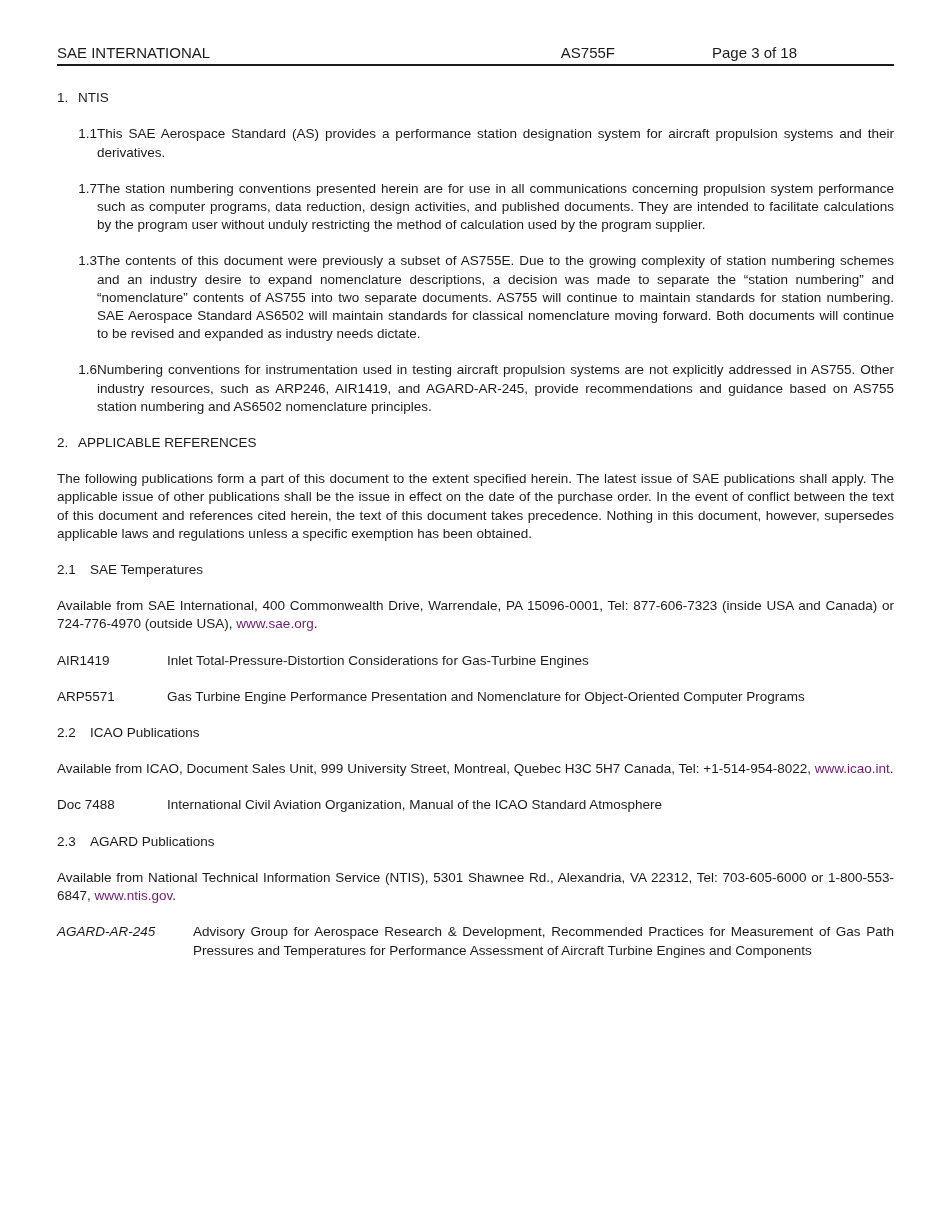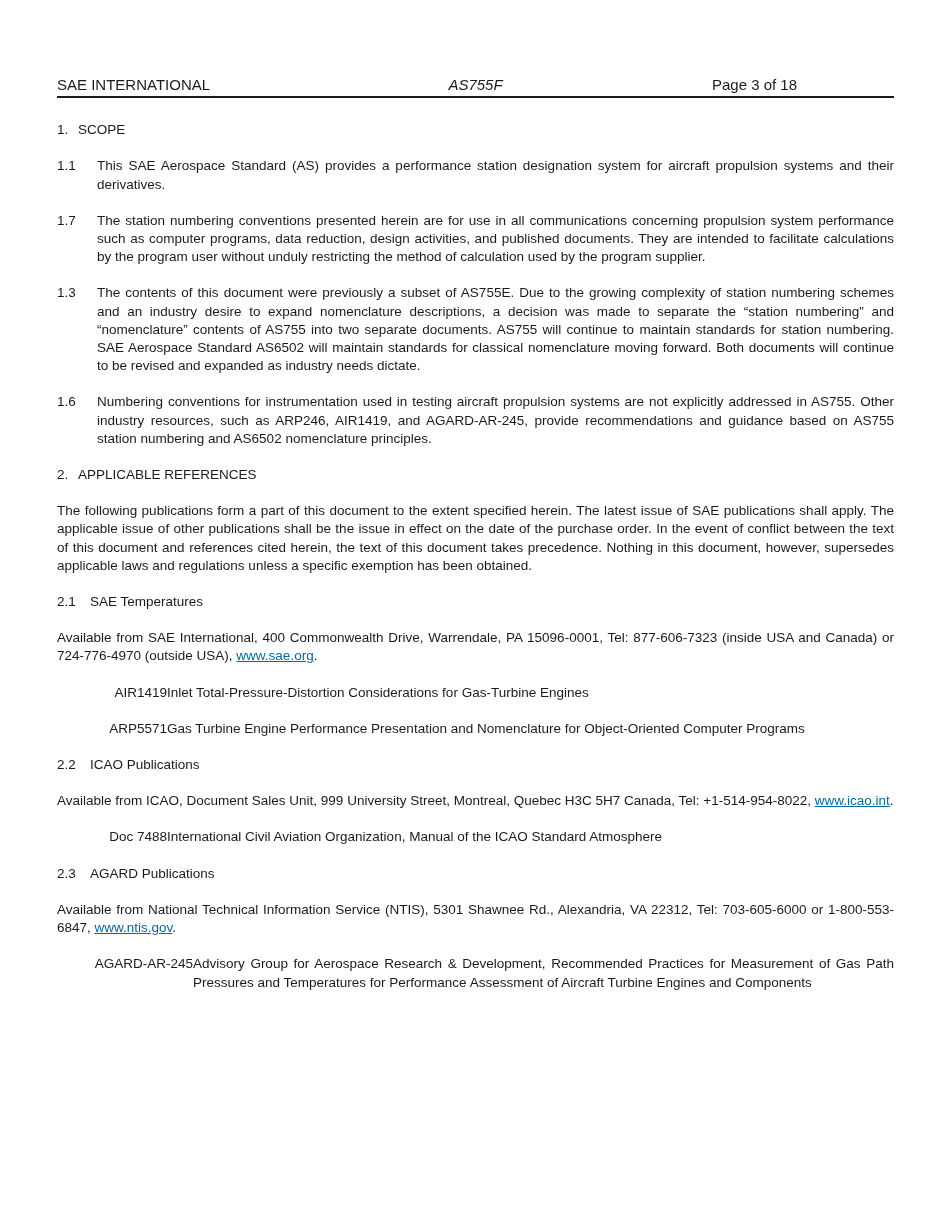--- a/index.html
+++ b/index.html
@@ -5,69 +5,68 @@
   html, body { margin: 0; padding: 0; }
   body {
     width: 950px; height: 1230px;
     background: #ffffff;
     color: #1b1b1b;
     font-family: "Liberation Sans", "DejaVu Sans", sans-serif;
     font-size: 13.5px;
     line-height: 18.2px;
     -webkit-font-smoothing: antialiased;
   }
-  .page { padding: 44px 56px 0 57px; margin-top: 32px; }
+  .page { padding: 44px 56px 0 57px; }
 
   
   .hdr {
     display: flex; align-items: baseline;
     border-bottom: 2px solid #1b1b1b;
     padding-bottom: 2px;
     font-size: 15px;
   }
   .hdr .l { flex: 1; text-align: left; }
-  .hdr .c { flex: 1; text-align: center; font-style: italic; }
+  .hdr .c { flex: 1; text-align: right; }
   .hdr .r { flex: 1; text-align: center; }
 
   
   .blk { margin-top: 18px; }
   .h1blk { margin-top: 23px; }
   .row { display: flex; }
   .num1 { width: 21px; flex: 0 0 21px; }
   .num2 { width: 33px; flex: 0 0 33px; }
-  .numP { width: 40px; flex: 0 0 40px; }
+  .numP { width: 40px; flex: 0 0 40px; text-align: right; }
   .txt { flex: 1; text-align: justify; }
   .plain { text-align: justify; }
 
   
   .ref { display: flex; }
-  .ref .lab { width: 110px; flex: 0 0 110px; text-align: right; }
-  .ref.wide .lab { width: 136px; flex: 0 0 136px; }
+  .ref .lab { width: 110px; flex: 0 0 110px; }
+  .ref.wide .lab { width: 136px; flex: 0 0 136px; font-style: italic; }
   .ref .desc { flex: 1; text-align: justify; }
 
   a.link, span.link {
-    color: #0369a1;
-    text-decoration: underline;
+    color: #701a75;
     cursor: pointer;
   }
 </style>
 </head>
 <body>
 
 <div class="page">
 
   <div class="hdr">
     <span class="l">SAE INTERNATIONAL</span>
     <span class="c">AS755F</span>
     <span class="r">Page 3 of 18</span>
   </div>
 
   <div class="blk h1blk row">
     <span class="num1">1.</span>
-    <span class="txt">SCOPE</span>
+    <span class="txt">NTIS</span>
   </div>
 
   <div class="blk row">
     <span class="numP">1.1</span>
     <span class="txt">This SAE Aerospace Standard (AS) provides a performance station designation system for aircraft propulsion systems and their derivatives.</span>
   </div>
 
   <div class="blk row">
     <span class="numP">1.7</span>
     <span class="txt">The station numbering conventions presented herein are for use in all communications concerning propulsion system performance such as computer programs, data reduction, design activities, and published documents. They are intended to facilitate calculations by the program user without unduly restricting the method of calculation used by the program supplier.</span>

